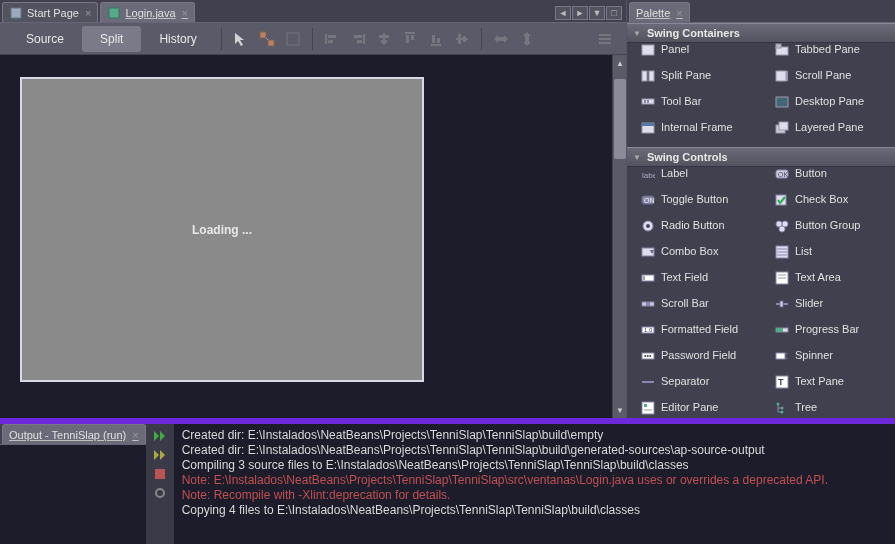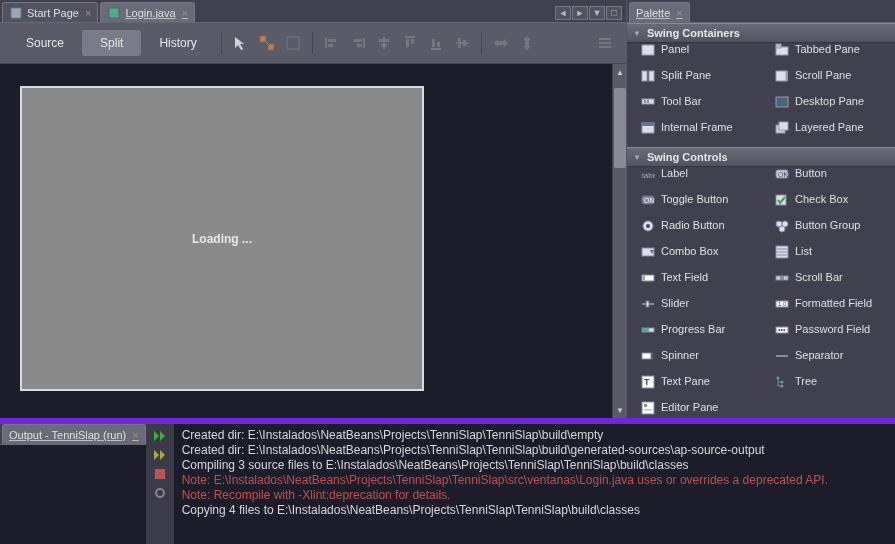--- a/index.html
+++ b/index.html
@@ -14,21 +14,21 @@
 .tab { display: flex; align-items: center; height: 20px; padding: 0 6px; background: #535360; border: 1px solid #777788; border-bottom: none; border-radius: 3px 3px 0 0; margin-left: 2px; cursor: pointer; gap: 4px; }
 .tab.active { background: #6a6a78; text-decoration: underline; }
 .tab-icon { width: 14px; height: 14px; display: inline-flex; align-items: center; justify-content: center; }
 .tab-close { font-size: 11px; cursor: pointer; margin-left: 2px; color: #999; }
 .tab-title { font-size: 11px; color: #e0e0e0; }
 .tabs-spacer { flex: 1; }
 .tab-controls { display: flex; gap: 1px; padding-right: 4px; padding-bottom: 2px; }
 .tab-ctrl-btn { width: 16px; height: 14px; background: #535360; border: 1px solid #777788; display: flex; align-items: center; justify-content: center; font-size: 9px; cursor: pointer; color: #bbb; }
 
 
-.editor-toolbar { height: 41px; background: #5a5a68; display: flex; align-items: center; border-bottom: 1px solid #444455; padding: 0 8px; }
+.editor-toolbar { height: 32px; background: #5a5a68; display: flex; align-items: center; border-bottom: 1px solid #444455; padding: 0 8px; }
 .tb-view { padding: 6px 18px; color: #e8e8e8; font-size: 12px; cursor: pointer; border-radius: 3px; }
 .tb-view.active { background: #7a7a88; }
 .tb-sep { width: 1px; height: 22px; background: #444455; margin: 0 6px; }
 .tb-icon { width: 18px; height: 18px; margin: 0 4px; display: flex; align-items: center; justify-content: center; cursor: pointer; opacity: 0.85; }
 .tb-icon.disabled { opacity: 0.35; }
 
 
 .canvas-wrap { flex: 1; background: #1c1c2b; display: flex; position: relative; overflow: hidden; }
 .canvas-scroll { position: absolute; right: 0; top: 0; width: 14px; height: 100%; background: #5a5a68; border-left: 1px solid #444; }
 .canvas-scroll-thumb { position: absolute; top: 24px; width: 12px; left: 1px; height: 80px; background: #8a8a98; border-radius: 2px; }
@@ -358,20 +358,30 @@
               <svg width="14" height="14">
                 <rect x="1" y="4" width="12" height="6" fill="#fff" stroke="#88a"></rect>
                 <line x1="3" y1="5" x2="3" y2="9" stroke="#446"></line>
               </svg>
             </span>
             <span>Text Field</span>
           </div>
           <div class="palette-item">
             <span class="p-icon">
               <svg width="14" height="14">
+                <rect x="1" y="1" width="12" height="12" fill="#fff" stroke="#88a"></rect>
+                <line x1="3" y1="4" x2="11" y2="4" stroke="#999"></line>
+                <line x1="3" y1="7" x2="11" y2="7" stroke="#999"></line>
+              </svg>
+            </span>
+            <span>Text Area</span>
+          </div>
+          <div class="palette-item">
+            <span class="p-icon">
+              <svg width="14" height="14">
                 <rect x="1" y="5" width="12" height="4" fill="#ccd" stroke="#88a"></rect>
                 <rect x="5" y="5" width="4" height="4" fill="#88a"></rect>
               </svg>
             </span>
             <span>Scroll Bar</span>
           </div>
           <div class="palette-item">
             <span class="p-icon">
               <svg width="14" height="14">
                 <line x1="1" y1="7" x2="13" y2="7" stroke="#88a" stroke-width="2"></line>
@@ -425,41 +435,41 @@
             <span>Separator</span>
           </div>
           <div class="palette-item">
             <span class="p-icon">
               <svg width="14" height="14">
                 <rect x="1" y="1" width="12" height="12" fill="#fff" stroke="#88a"></rect>
                 <text x="3" y="10" font-size="9" font-weight="bold" fill="#446">T</text>
               </svg>
             </span>
             <span>Text Pane</span>
+          </div>
+          <div class="palette-item">
+            <span class="p-icon">
+              <svg width="14" height="14">
+                <rect x="1" y="1" width="12" height="12" fill="#fff" stroke="#88a"></rect>
+                <rect x="3" y="3" width="3" height="3" fill="#5a8"></rect>
+                <line x1="3" y1="9" x2="11" y2="9" stroke="#999"></line>
+              </svg>
+            </span>
+            <span>Editor Pane</span>
           </div>
           <div class="palette-item">
             <span class="p-icon">
               <svg width="14" height="14">
                 <circle cx="3" cy="3" r="1.5" fill="#5a8"></circle>
                 <circle cx="7" cy="7" r="1.5" fill="#5a8"></circle>
                 <circle cx="7" cy="11" r="1.5" fill="#5a8"></circle>
                 <path d="M3 3 L3 11 M3 7 L6 7 M3 11 L6 11" stroke="#88a" fill="none"></path>
               </svg>
             </span>
             <span>Tree</span>
-          </div>
-          <div class="palette-item">
-            <span class="p-icon">
-              <svg width="14" height="14">
-                <rect x="1" y="1" width="12" height="12" fill="#fff" stroke="#88a"></rect>
-                <rect x="3" y="3" width="3" height="3" fill="#5a8"></rect>
-                <line x1="3" y1="9" x2="11" y2="9" stroke="#999"></line>
-              </svg>
-            </span>
-            <span>Editor Pane</span>
           </div>
         </div>
       </div>
   </div>
 </div>
 
 <div class="output-panel">
   <div class="output-tab-bar">
     <div class="tab active">
       <span class="tab-title">Output - TenniSlap (run)</span>

